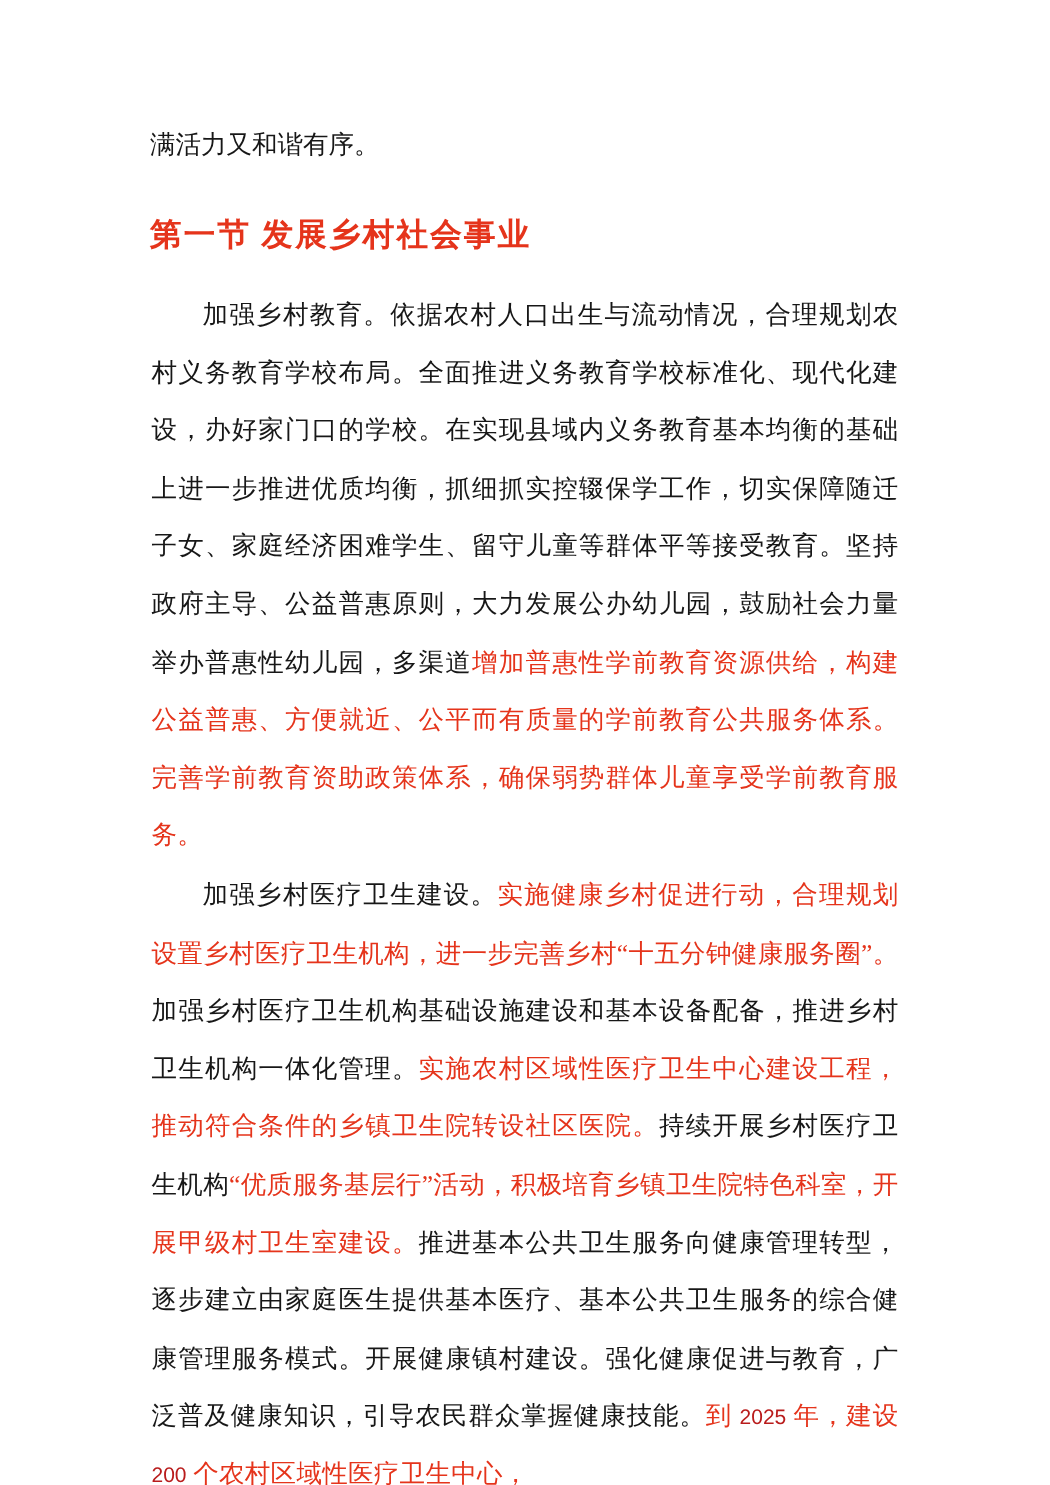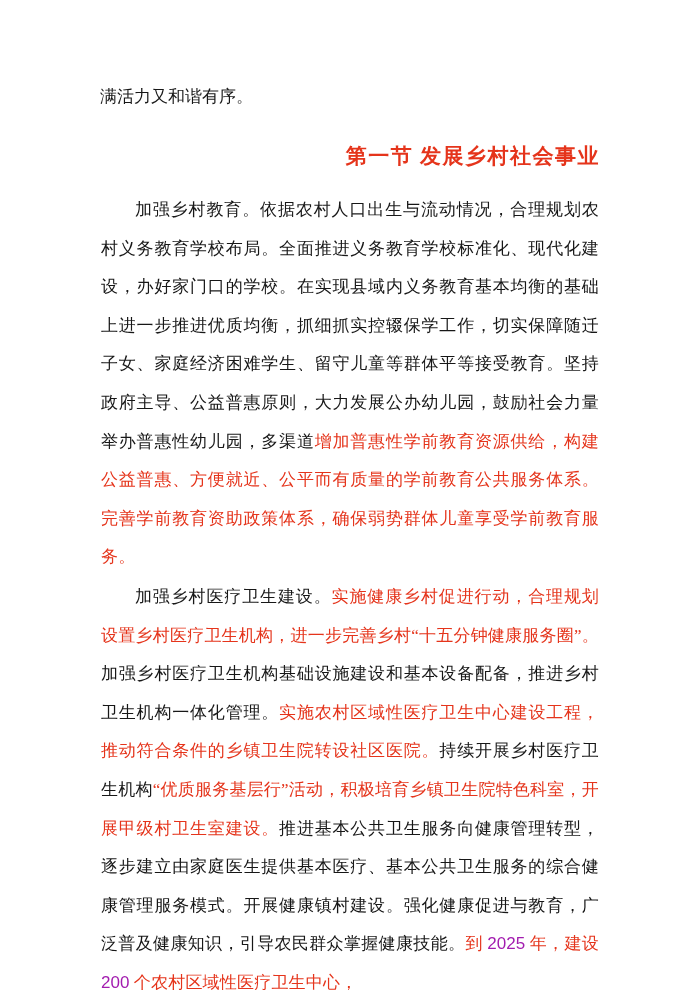--- a/index.html
+++ b/index.html
@@ -8,34 +8,34 @@
     width: 700px; height: 990px; overflow: hidden;
     font-family: "Liberation Serif", "DejaVu Serif", serif;
     color: var(--ink);
   }
   .page { width: 700px; height: 990px; background: #ffffff; box-sizing: border-box; }
   .content { box-sizing: border-box; padding: 87px 100px 0 100px; }
   .intro-line {
     margin: 0; font-size: 17px; line-height: 20px; text-align: justify;
   }
   .section-heading {
-    margin: 36px 0 22px 0; text-align: right;
+    margin: 36px 0 22px 0; text-align: left;
     color: var(--red); font-size: 21px; font-weight: bold;
     letter-spacing: 1.5px; line-height: 26px;
   }
   .body-para {
     margin: 1px; font-size: 17px; line-height: 38.6px;
     text-align: justify; text-indent: 2em;
     letter-spacing: 0.2px;
   }
   .run-black { color: var(--ink); }
   .run-red { color: var(--red); }
   .run-num {
     font-family: "Liberation Sans", "DejaVu Sans", sans-serif;
-    color: #a21caf; font-size: 17px; letter-spacing: 0;
+    color: #b91c1c; font-size: 14px; letter-spacing: 0;
   }
 </style>
 </head>
 <body>
 
 <div class="page">
   <div class="content">
     <p class="intro-line">满活力又和谐有序。</p>
     <h1 class="section-heading">第一节 发展乡村社会事业</h1>
     <div id="paragraphs">

